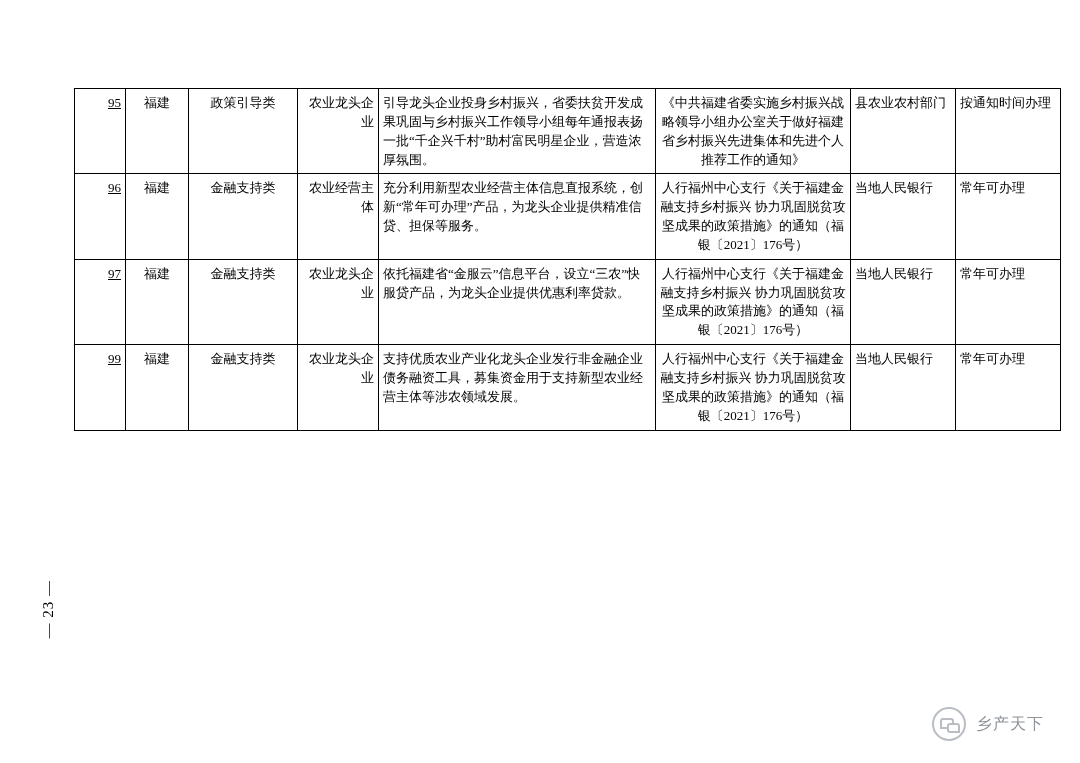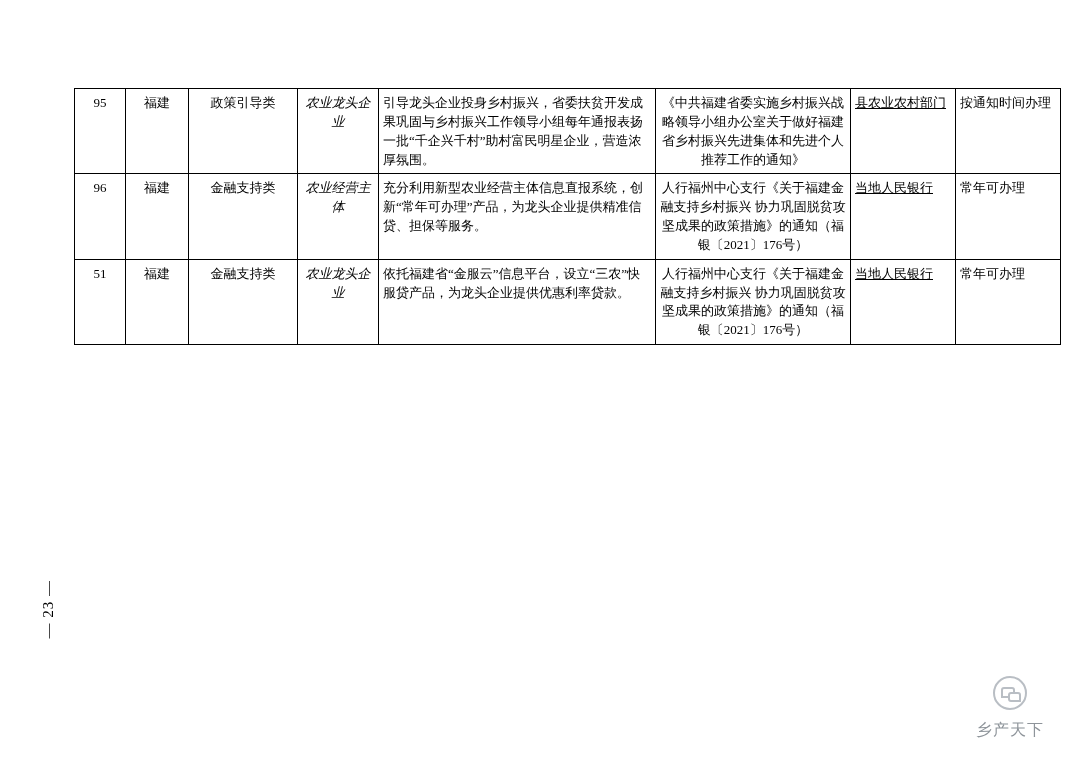--- a/index.html
+++ b/index.html
@@ -33,53 +33,52 @@
   .doc-table td {
     border: 1px solid #000000;
     vertical-align: top;
     padding: 5px 4px 4px 4px;
     font-size: 13px;
     line-height: 1.45;
     word-break: break-all;
   }
   .c-no {
     width: 42px;
-    text-align: center;
+    text-align: right;
     vertical-align: middle;
     font-family: "Liberation Serif", serif;
+    text-decoration: underline;
   }
   .c-prov {
     width: 54px;
     text-align: center;
     vertical-align: middle;
   }
   .c-type {
     width: 100px;
     text-align: center;
     vertical-align: middle;
   }
   .c-target {
     width: 72px;
-    text-align: center;
-    vertical-align: middle;
-    font-style: italic;
+    text-align: right;
+    vertical-align: middle;
   }
   .c-desc {
     width: 268px;
     text-align: left;
     margin-left: 12px;
   }
   .c-doc {
     width: 186px;
     text-align: center;
   }
   .c-org {
     width: 96px;
     vertical-align: middle;
-    text-decoration: underline;
   }
   .c-time {
     width: 96px;
     vertical-align: middle;
   }
 
   
   .page-number {
     position: absolute;
     left: 28px;
@@ -98,21 +97,20 @@
   .badge {
     position: absolute;
     right: 36px;
     bottom: 22px;
     display: flex;
     align-items: center;
     gap: 10px;
     color: #9aa0a6;
     font-size: 16px;
     font-family: "Liberation Sans", sans-serif;
-    flex-direction: column;
   }
   .badge-icon {
     width: 30px;
     height: 30px;
     border-radius: 50%;
     border: 2px solid #b9bec4;
     position: relative;
     flex: 0 0 auto;
   }
   .badge-icon::before {
@@ -162,29 +160,39 @@
         <td class="c-no">96</td>
         <td class="c-prov">福建</td>
         <td class="c-type">金融支持类</td>
         <td class="c-target">农业经营主体</td>
         <td class="c-desc">充分利用新型农业经营主体信息直报系统，创新“常年可办理”产品，为龙头企业提供精准信贷、担保等服务。</td>
         <td class="c-doc">人行福州中心支行《关于福建金融支持乡村振兴 协力巩固脱贫攻坚成果的政策措施》的通知（福银〔2021〕176号）</td>
         <td class="c-org">当地人民银行</td>
         <td class="c-time">常年可办理</td>
       </tr>
       <tr>
-        <td class="c-no">51</td>
+        <td class="c-no">97</td>
         <td class="c-prov">福建</td>
         <td class="c-type">金融支持类</td>
         <td class="c-target">农业龙头企业</td>
         <td class="c-desc">依托福建省“金服云”信息平台，设立“三农”快服贷产品，为龙头企业提供优惠利率贷款。</td>
         <td class="c-doc">人行福州中心支行《关于福建金融支持乡村振兴 协力巩固脱贫攻坚成果的政策措施》的通知（福银〔2021〕176号）</td>
         <td class="c-org">当地人民银行</td>
         <td class="c-time">常年可办理</td>
       </tr>
+      <tr>
+        <td class="c-no">99</td>
+        <td class="c-prov">福建</td>
+        <td class="c-type">金融支持类</td>
+        <td class="c-target">农业龙头企业</td>
+        <td class="c-desc">支持优质农业产业化龙头企业发行非金融企业债务融资工具，募集资金用于支持新型农业经营主体等涉农领域发展。</td>
+        <td class="c-doc">人行福州中心支行《关于福建金融支持乡村振兴 协力巩固脱贫攻坚成果的政策措施》的通知（福银〔2021〕176号）</td>
+        <td class="c-org">当地人民银行</td>
+        <td class="c-time">常年可办理</td>
+      </tr>
     </tbody>
   </table>
 
   <div class="page-number">— 23 —</div>
 
   <div class="badge">
     <span class="badge-icon"></span>
     <span class="badge-text">乡产天下</span>
   </div>
 

